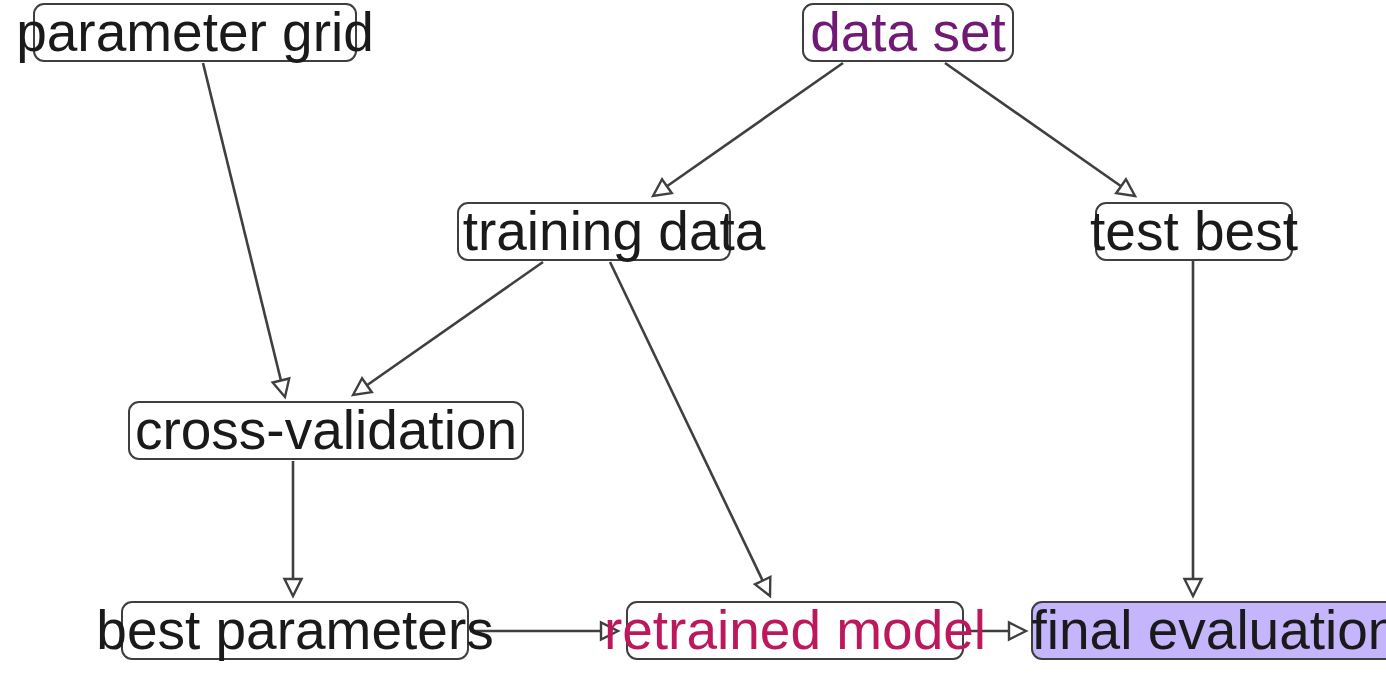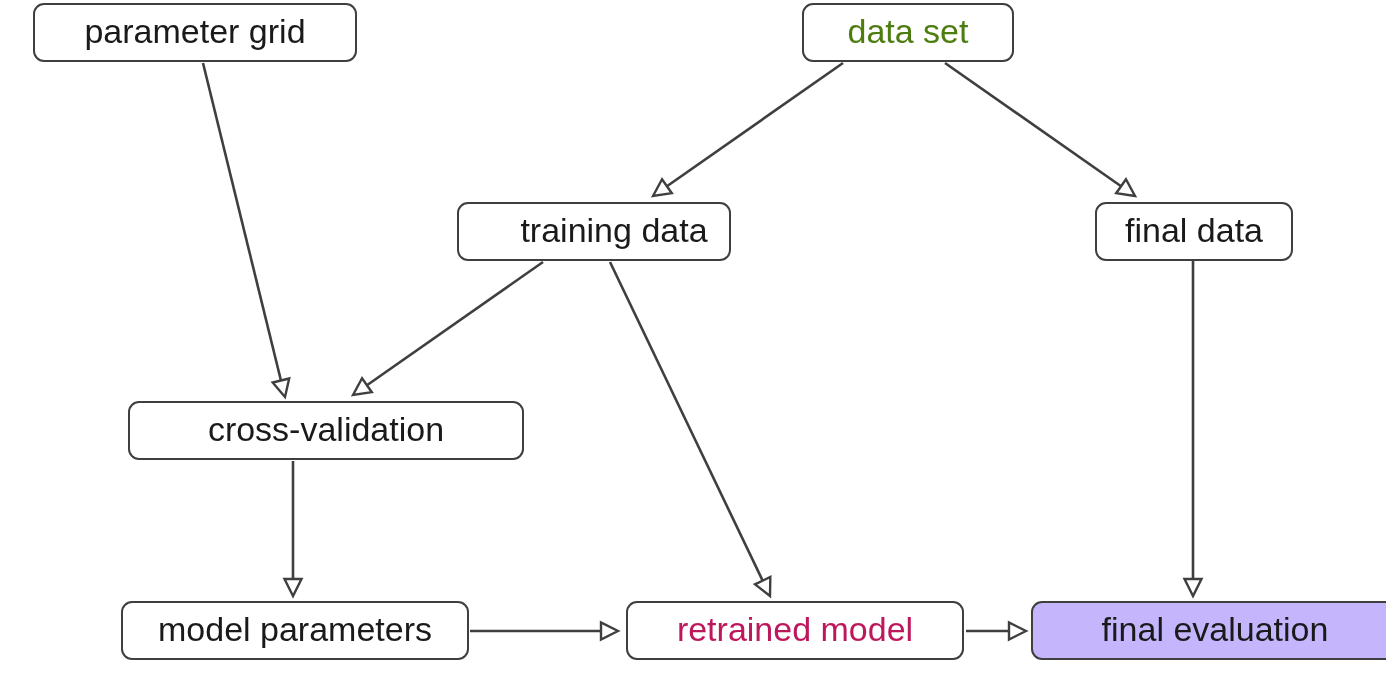--- a/index.html
+++ b/index.html
@@ -23,27 +23,26 @@
     left: 0;
     top: 0;
     width: 1386px;
     height: 684px;
     pointer-events: none;
   }
   .node {
     position: absolute;
     box-sizing: border-box;
     display: flex;
-    align-items: center;
     justify-content: center;
     background: #ffffff;
     border: 2px solid #3f3f3f;
     border-radius: 11px;
     color: #1a1a1a;
-    font-size: 34px;
+    font-size: 55px;
     line-height: 1;
     letter-spacing: 0px;
     white-space: nowrap;
     user-select: none;
   }
   .node-label {
     display: block;
     padding-bottom: 3px;
   }
 </style>
@@ -88,34 +87,34 @@
       <g>
         <line x1="966" y1="631" x2="1009" y2="631" stroke="#3f3f3f" stroke-width="2.6"></line>
         <polygon points="1026,631 1009,639.5 1009,622.5" fill="#ffffff" stroke="#3f3f3f" stroke-width="2.4" stroke-linejoin="miter"></polygon>
       </g>
     </svg>
 
   <div id="node-layer">
       <div class="node" style="left: 33px; top: 3px; width: 324px; height: 59px; border-color: rgb(63, 63, 63); background: rgb(255, 255, 255); color: rgb(26, 26, 26);">
         <span class="node-label">parameter grid</span>
       </div>
-      <div class="node" style="left: 802px; top: 3px; width: 212px; height: 59px; border-color: rgb(63, 63, 63); background: rgb(255, 255, 255); color: #4d7c0f;">
+      <div class="node" style="left: 802px; top: 3px; width: 212px; height: 59px; border-color: rgb(63, 63, 63); background: rgb(255, 255, 255); color: #701a75;">
         <span class="node-label">data set</span>
       </div>
       <div class="node" style="left: 457px; top: 202px; width: 274px; height: 59px; border-color: rgb(63, 63, 63); background: rgb(255, 255, 255); color: rgb(26, 26, 26); padding-left: 40px;">
         <span class="node-label">training data</span>
       </div>
       <div class="node" style="left: 1095px; top: 202px; width: 198px; height: 59px; border-color: rgb(63, 63, 63); background: rgb(255, 255, 255); color: rgb(26, 26, 26);">
-        <span class="node-label">final data</span>
+        <span class="node-label">test best</span>
       </div>
       <div class="node" style="left: 128px; top: 401px; width: 396px; height: 59px; border-color: rgb(63, 63, 63); background: rgb(255, 255, 255); color: rgb(26, 26, 26);">
         <span class="node-label">cross-validation</span>
       </div>
       <div class="node" style="left: 121px; top: 601px; width: 348px; height: 59px; border-color: rgb(63, 63, 63); background: rgb(255, 255, 255); color: rgb(26, 26, 26);">
-        <span class="node-label">model parameters</span>
+        <span class="node-label">best parameters</span>
       </div>
       <div class="node" style="left: 626px; top: 601px; width: 338px; height: 59px; border-color: rgb(63, 63, 63); background: rgb(255, 255, 255); color: #be185d;">
         <span class="node-label">retrained model</span>
       </div>
       <div class="node" style="left: 1031px; top: 601px; width: 368px; height: 59px; border-color: rgb(63, 63, 63); background: #c4b5fd; color: rgb(26, 26, 26);">
         <span class="node-label">final evaluation</span>
       </div>
     </div>
 
 </div>

